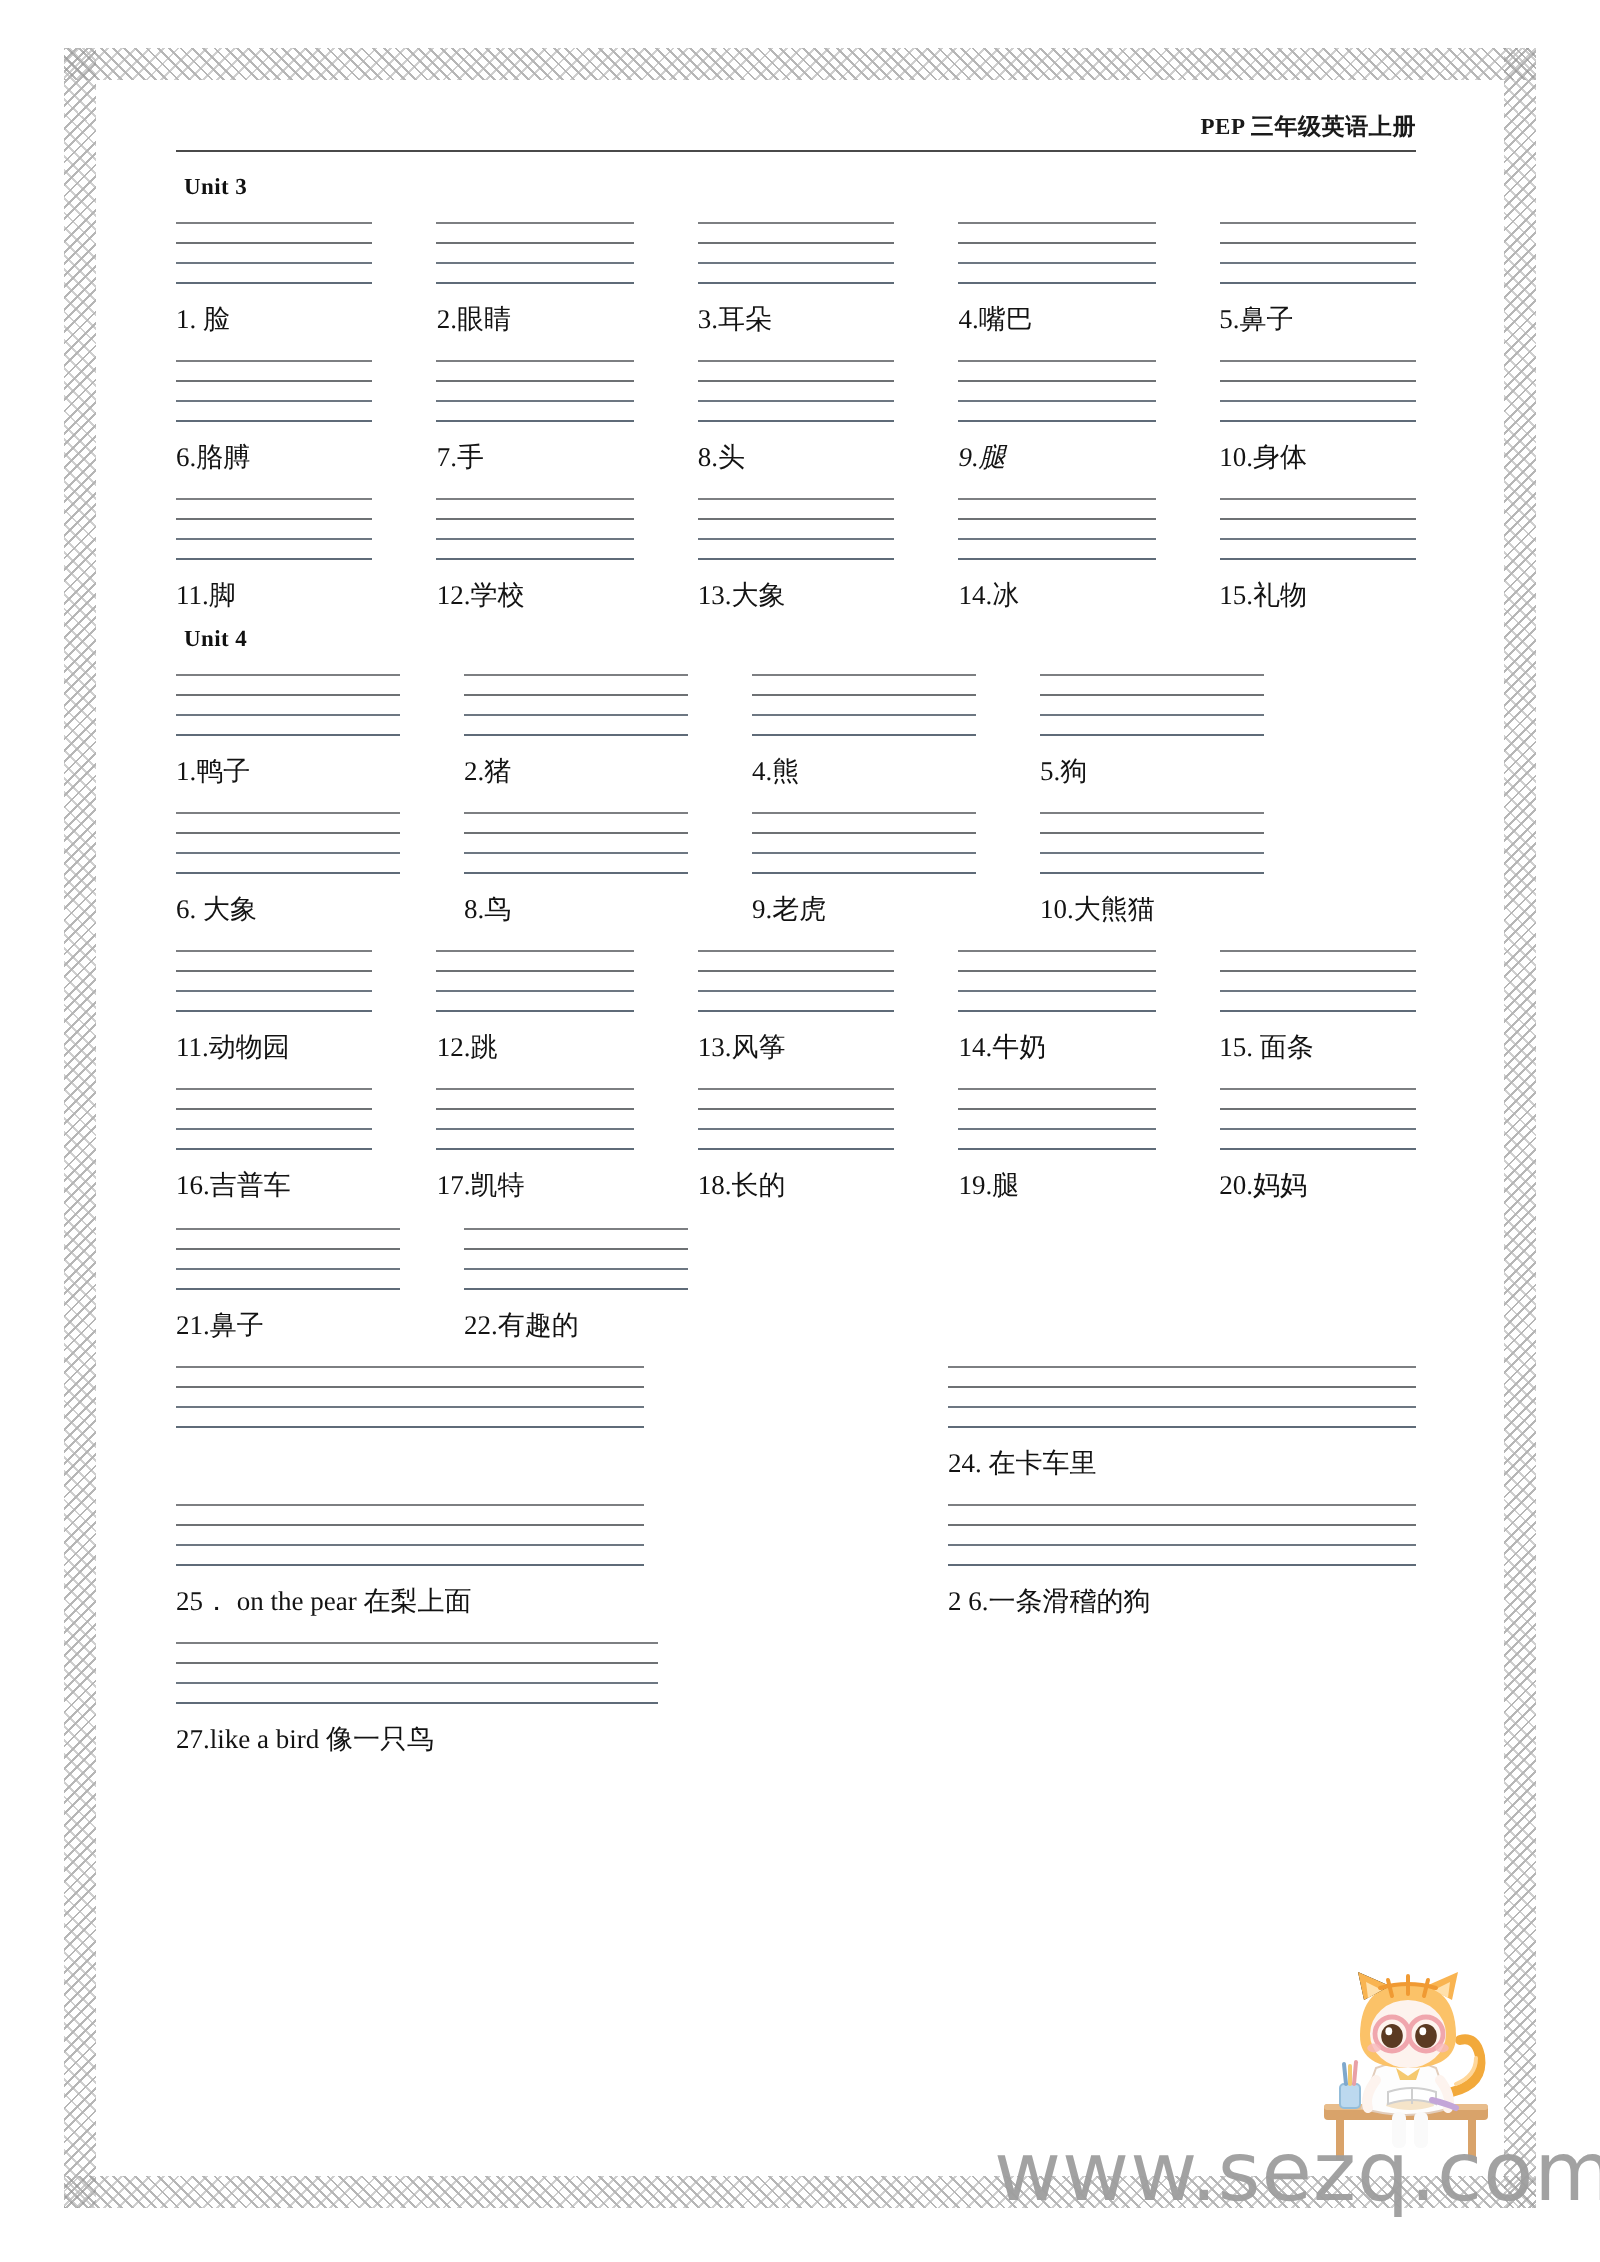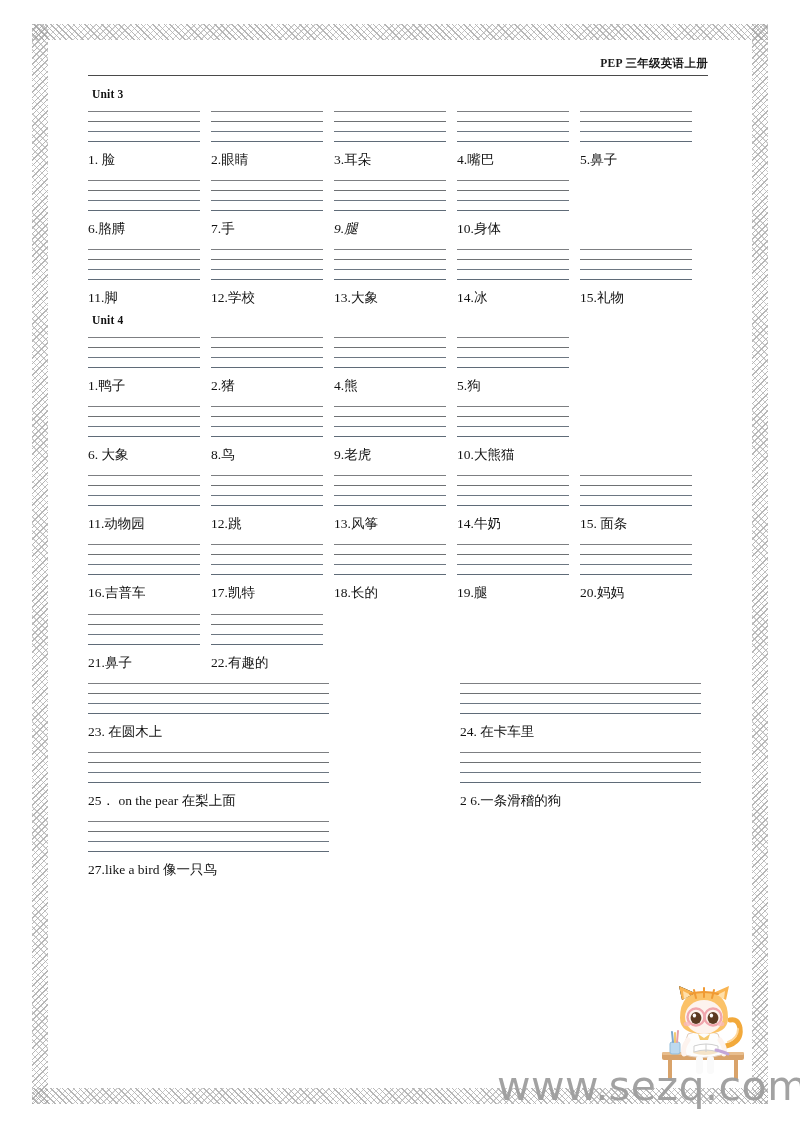--- a/index.html
+++ b/index.html
@@ -48,21 +48,21 @@
     position:absolute;left:0;right:0;top:19px;height:0;
     border-top:1.3px solid #4a4a4a;
   }
 
   .unit-head{
     font-size:11.5px;font-weight:bold;color:#111;
     margin:6px 0 2px 4px;letter-spacing:.2px;
   }
 
   
-  .row{display:flex;width:620px;margin-top:9px;}
+  .row{display:flex;width:620px;margin-top:9px;gap:21px;}
   .cell{position:relative;}
   .cell + .cell{margin-left:0;}
 
   .lines{height:38px;position:relative;}
   .lines i{
     position:absolute;left:0;height:0;display:block;
   }
   .lines i.a{top:2px;width:100%;border-top:1.4px solid #7d7f82;}
   .lines i.b{top:12px;width:100%;border-top:1.4px solid #6e7174;}
   .lines i.c{top:22px;width:100%;border-top:1.4px solid #6d7782;}
@@ -173,20 +173,29 @@
           </div>
           <div class="cell" style="width: 112px; margin-right: 11px;">
             <div class="lines">
               <i class="a"></i>
               <i class="b"></i>
               <i class="c"></i>
               <i class="d"></i>
             </div>
             <div class="label">7.手</div>
           </div>
+          <div class="cell" style="width: 112px; margin-right: 11px;">
+            <div class="lines">
+              <i class="a"></i>
+              <i class="b"></i>
+              <i class="c"></i>
+              <i class="d"></i>
+            </div>
+            <div class="label">8.头</div>
+          </div>
           <div class="cell" style="width: 112px; margin-right: 11px; font-style: italic;">
             <div class="lines">
               <i class="a"></i>
               <i class="b"></i>
               <i class="c"></i>
               <i class="d"></i>
             </div>
             <div class="label">9.腿</div>
           </div>
           <div class="cell" style="width: 112px;">
@@ -438,21 +447,20 @@
           </div>
         </div>
         <div class="row">
           <div class="cell" style="width: 241px; margin-right: 131px;">
             <div class="lines">
               <i class="a"></i>
               <i class="b"></i>
               <i class="c"></i>
               <i class="d"></i>
             </div>
-            <div class="label">23. 在圆木上</div>
           </div>
           <div class="cell" style="width: 241px;">
             <div class="lines">
               <i class="a"></i>
               <i class="b"></i>
               <i class="c"></i>
               <i class="d"></i>
             </div>
             <div class="label">24. 在卡车里</div>
           </div>

